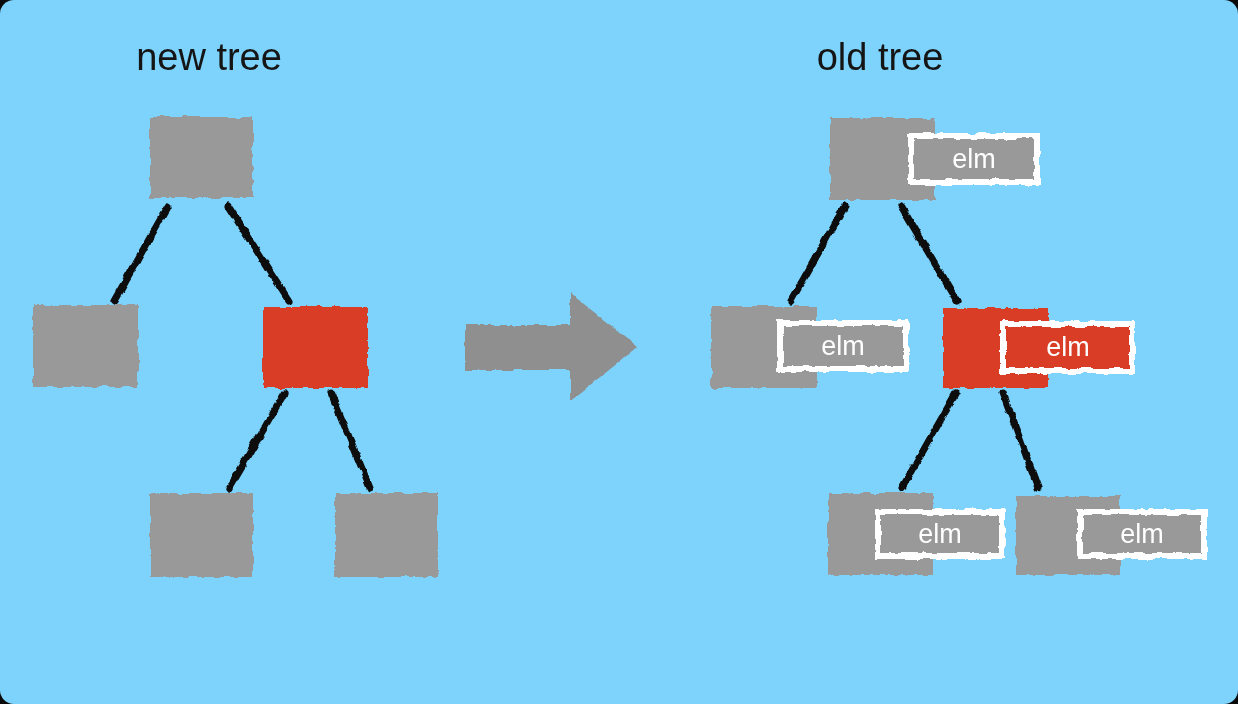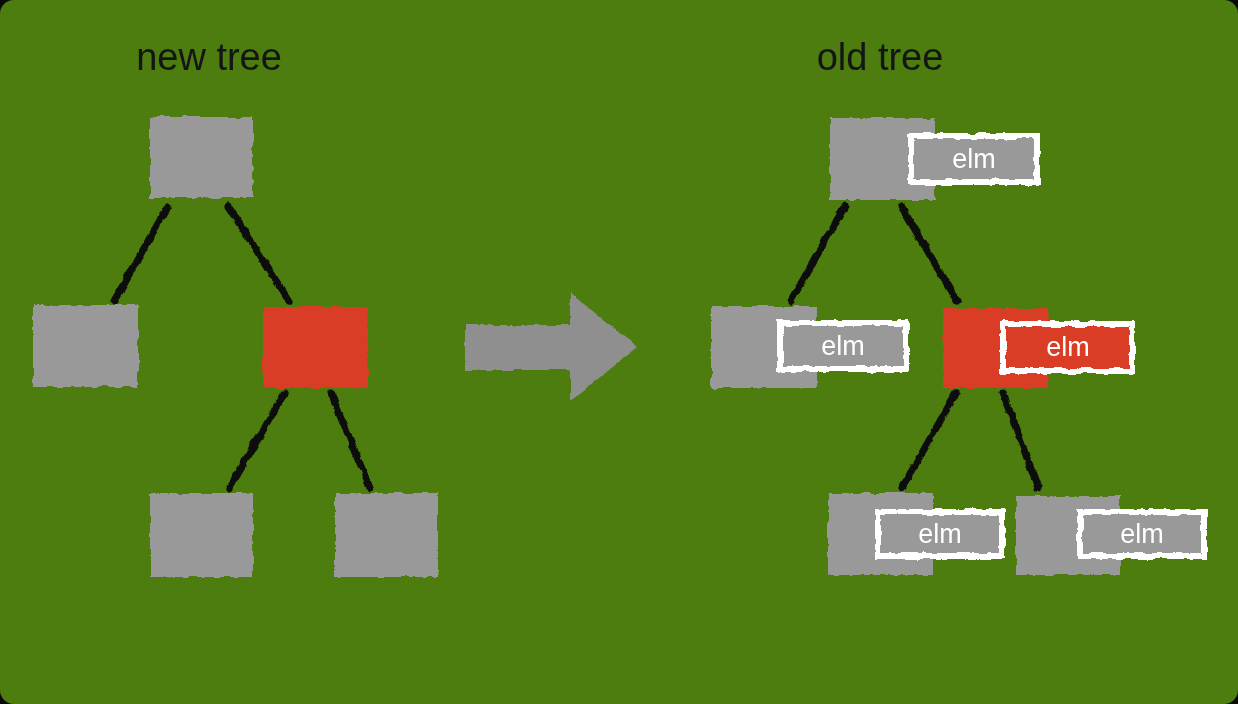--- a/index.html
+++ b/index.html
@@ -8,21 +8,21 @@
     width: 1238px;
     height: 704px;
     background: #0a0a0a;
     font-family: "Liberation Sans", sans-serif;
   }
   .canvas {
     position: absolute;
     left: 0; top: 0;
     width: 1238px;
     height: 704px;
-    background: #4d7c0f;
+    background: #7dd3fc;
     border-radius: 14px;
     overflow: hidden;
   }
   svg.scene {
     position: absolute;
     left: 0; top: 0;
     width: 1238px;
     height: 704px;
     display: block;
   }

